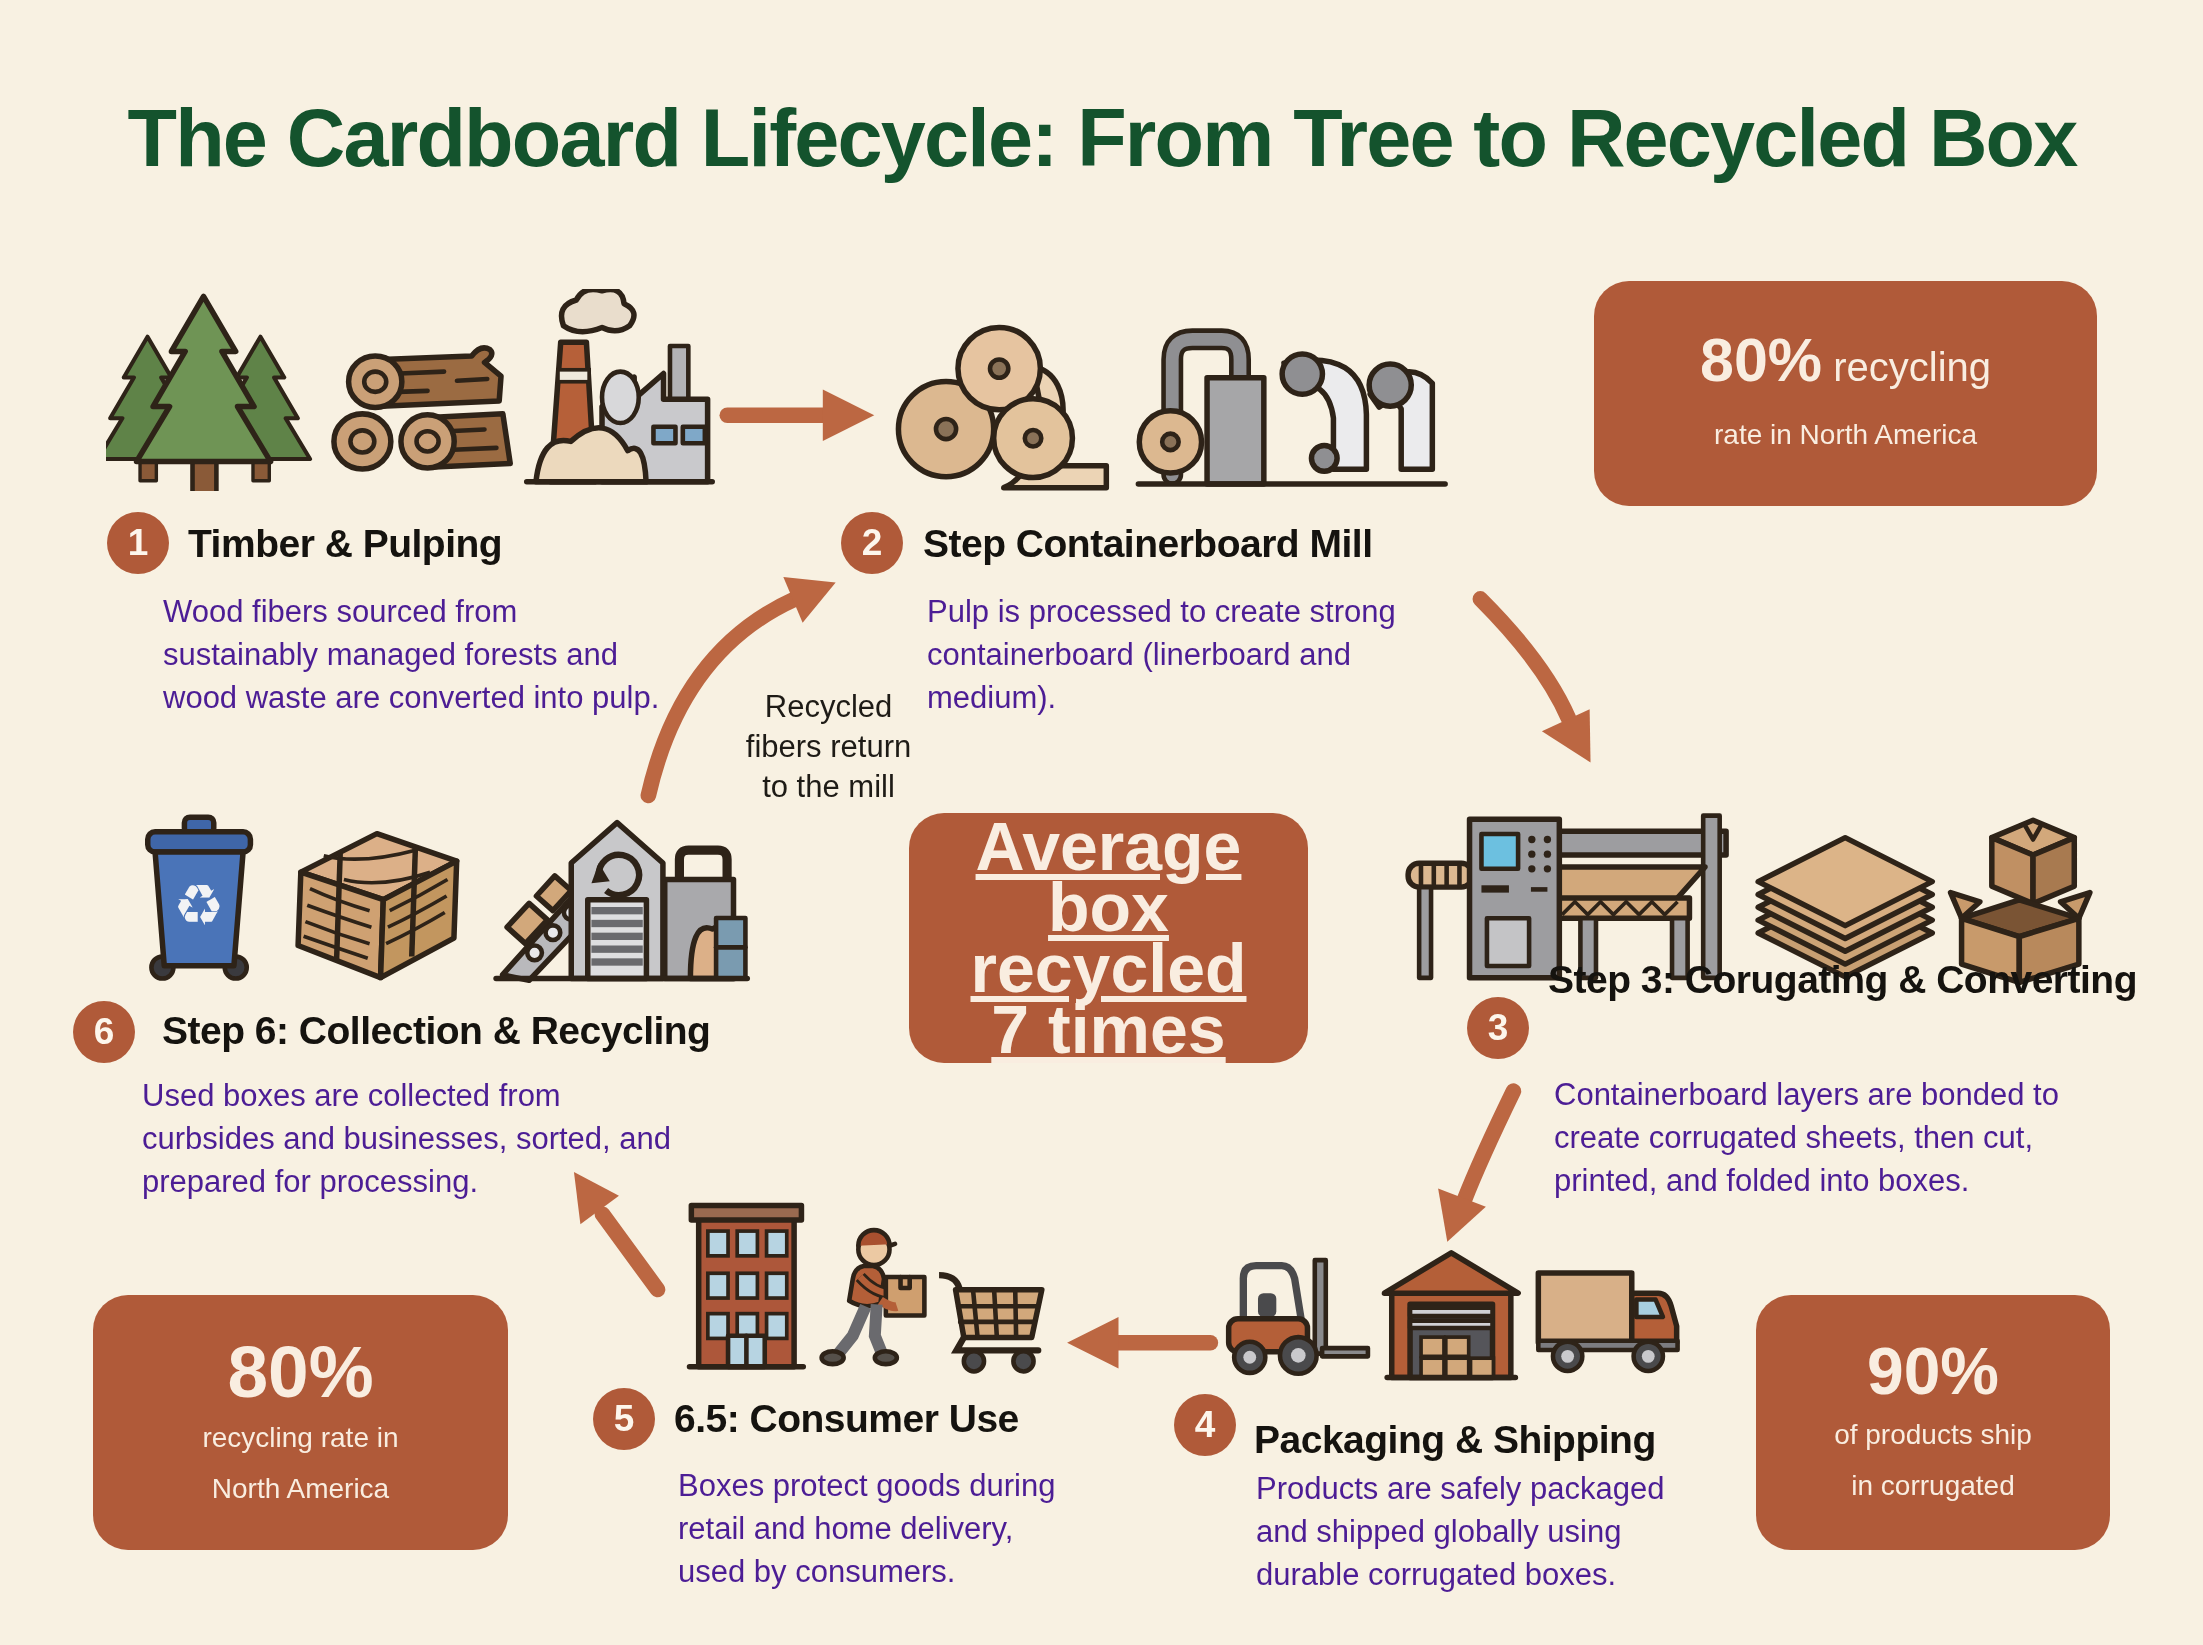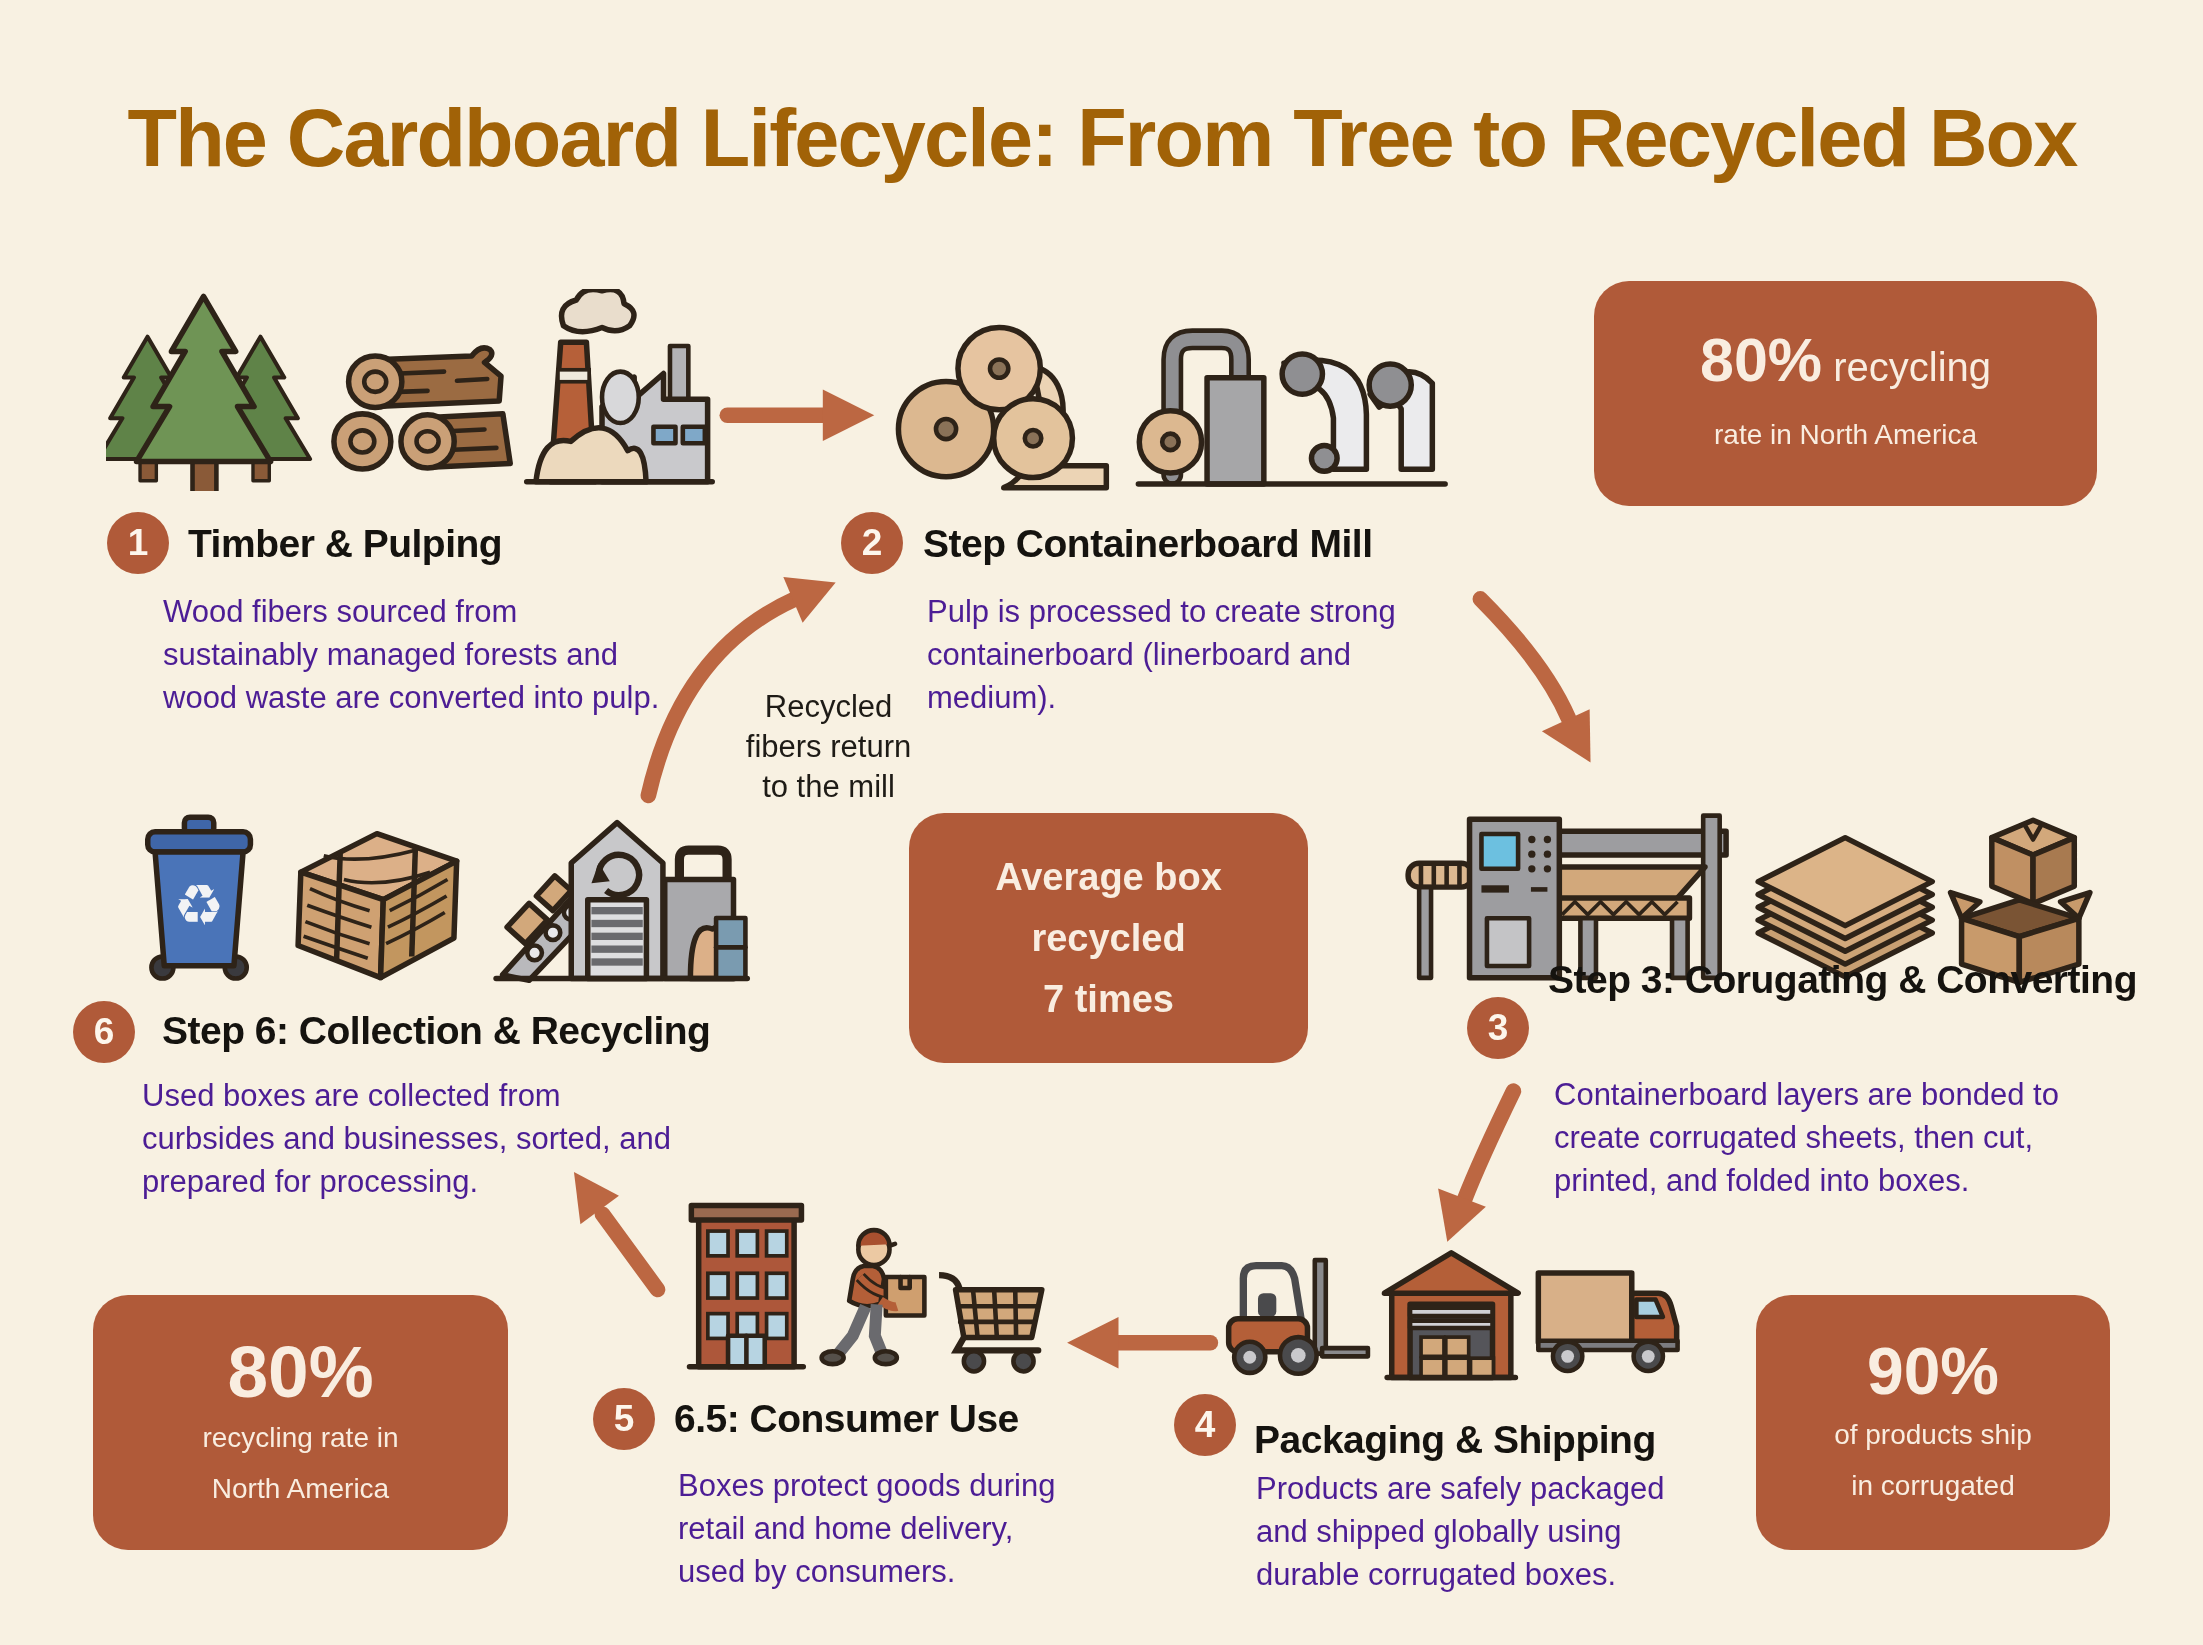--- a/index.html
+++ b/index.html
@@ -1,20 +1,20 @@
 <!DOCTYPE html>
 <html style="font-size:14.7px"><head>
 <meta charset="utf-8">
 <style>
   html,body{margin:0;padding:0;background:#f8f1e2;}
   .canvas{position:relative;width:2204px;height:1646px;background:#f8f1e2;overflow:hidden;
           font-family:"Liberation Sans",sans-serif;color:#1b1916;}
   .abs{position:absolute;}
   .title{left:0;right:0;top:92px;text-align:center;font-size:81px;font-weight:bold;
-         letter-spacing:-1.8px;color:#a16207;}
+         letter-spacing:-1.8px;color:#14532d;}
   .num{width:62px;height:62px;border-radius:50%;background:#b05a39;color:#fdf6ec;
        display:flex;align-items:center;justify-content:center;font-size:37px;font-weight:bold;}
   .h2{font-size:39px;font-weight:bold;letter-spacing:-0.5px;color:#15130f;white-space:nowrap;}
   .body{font-size:31px;line-height:43px;color:#4c1d95;white-space:pre-line;}
   .badge{background:#b05a39;border-radius:35px;color:#f9ede0;display:flex;flex-direction:column;
          align-items:center;justify-content:center;text-align:center;}
   .badge .stat{font-weight:bold;}
   .badge .sub{font-size:28px;line-height:51px;white-space:pre-line;}
   .annot{font-size:31px;line-height:40px;text-align:center;color:#1e1b16;white-space:pre-line;font-weight:500;}
   svg .ol{stroke:#2e2318;stroke-width:5;stroke-linejoin:round;stroke-linecap:round;}
@@ -357,21 +357,21 @@
 to the mill</div>
 
   <div class="abs badge" style="left:1594px;top:281px;width:503px;height:225px;">
     <div style="line-height:66px;">
       <span class="stat" style="font-size:61px;">80%</span><span style="font-size:40px;"> recycling</span>
     </div>
     <div class="sub">rate in North America</div>
   </div>
 
   <div class="abs badge" style="left:909px;top:813px;width:399px;height:250px;">
-    <div style="font-size:38px;font-weight:bold;line-height:61px;white-space:pre-line;">Average box
+    <div style="font-size:68px;font-weight:bold;line-height:61px;white-space:pre-line;text-decoration:underline;">Average box
 recycled
 7 times</div>
   </div>
 
   <div class="abs badge" style="left:93px;top:1295px;width:415px;height:255px;">
     <div class="stat" style="font-size:73px;line-height:81px;">80%</div>
     <div class="sub">recycling rate in
 North America</div>
   </div>
 

